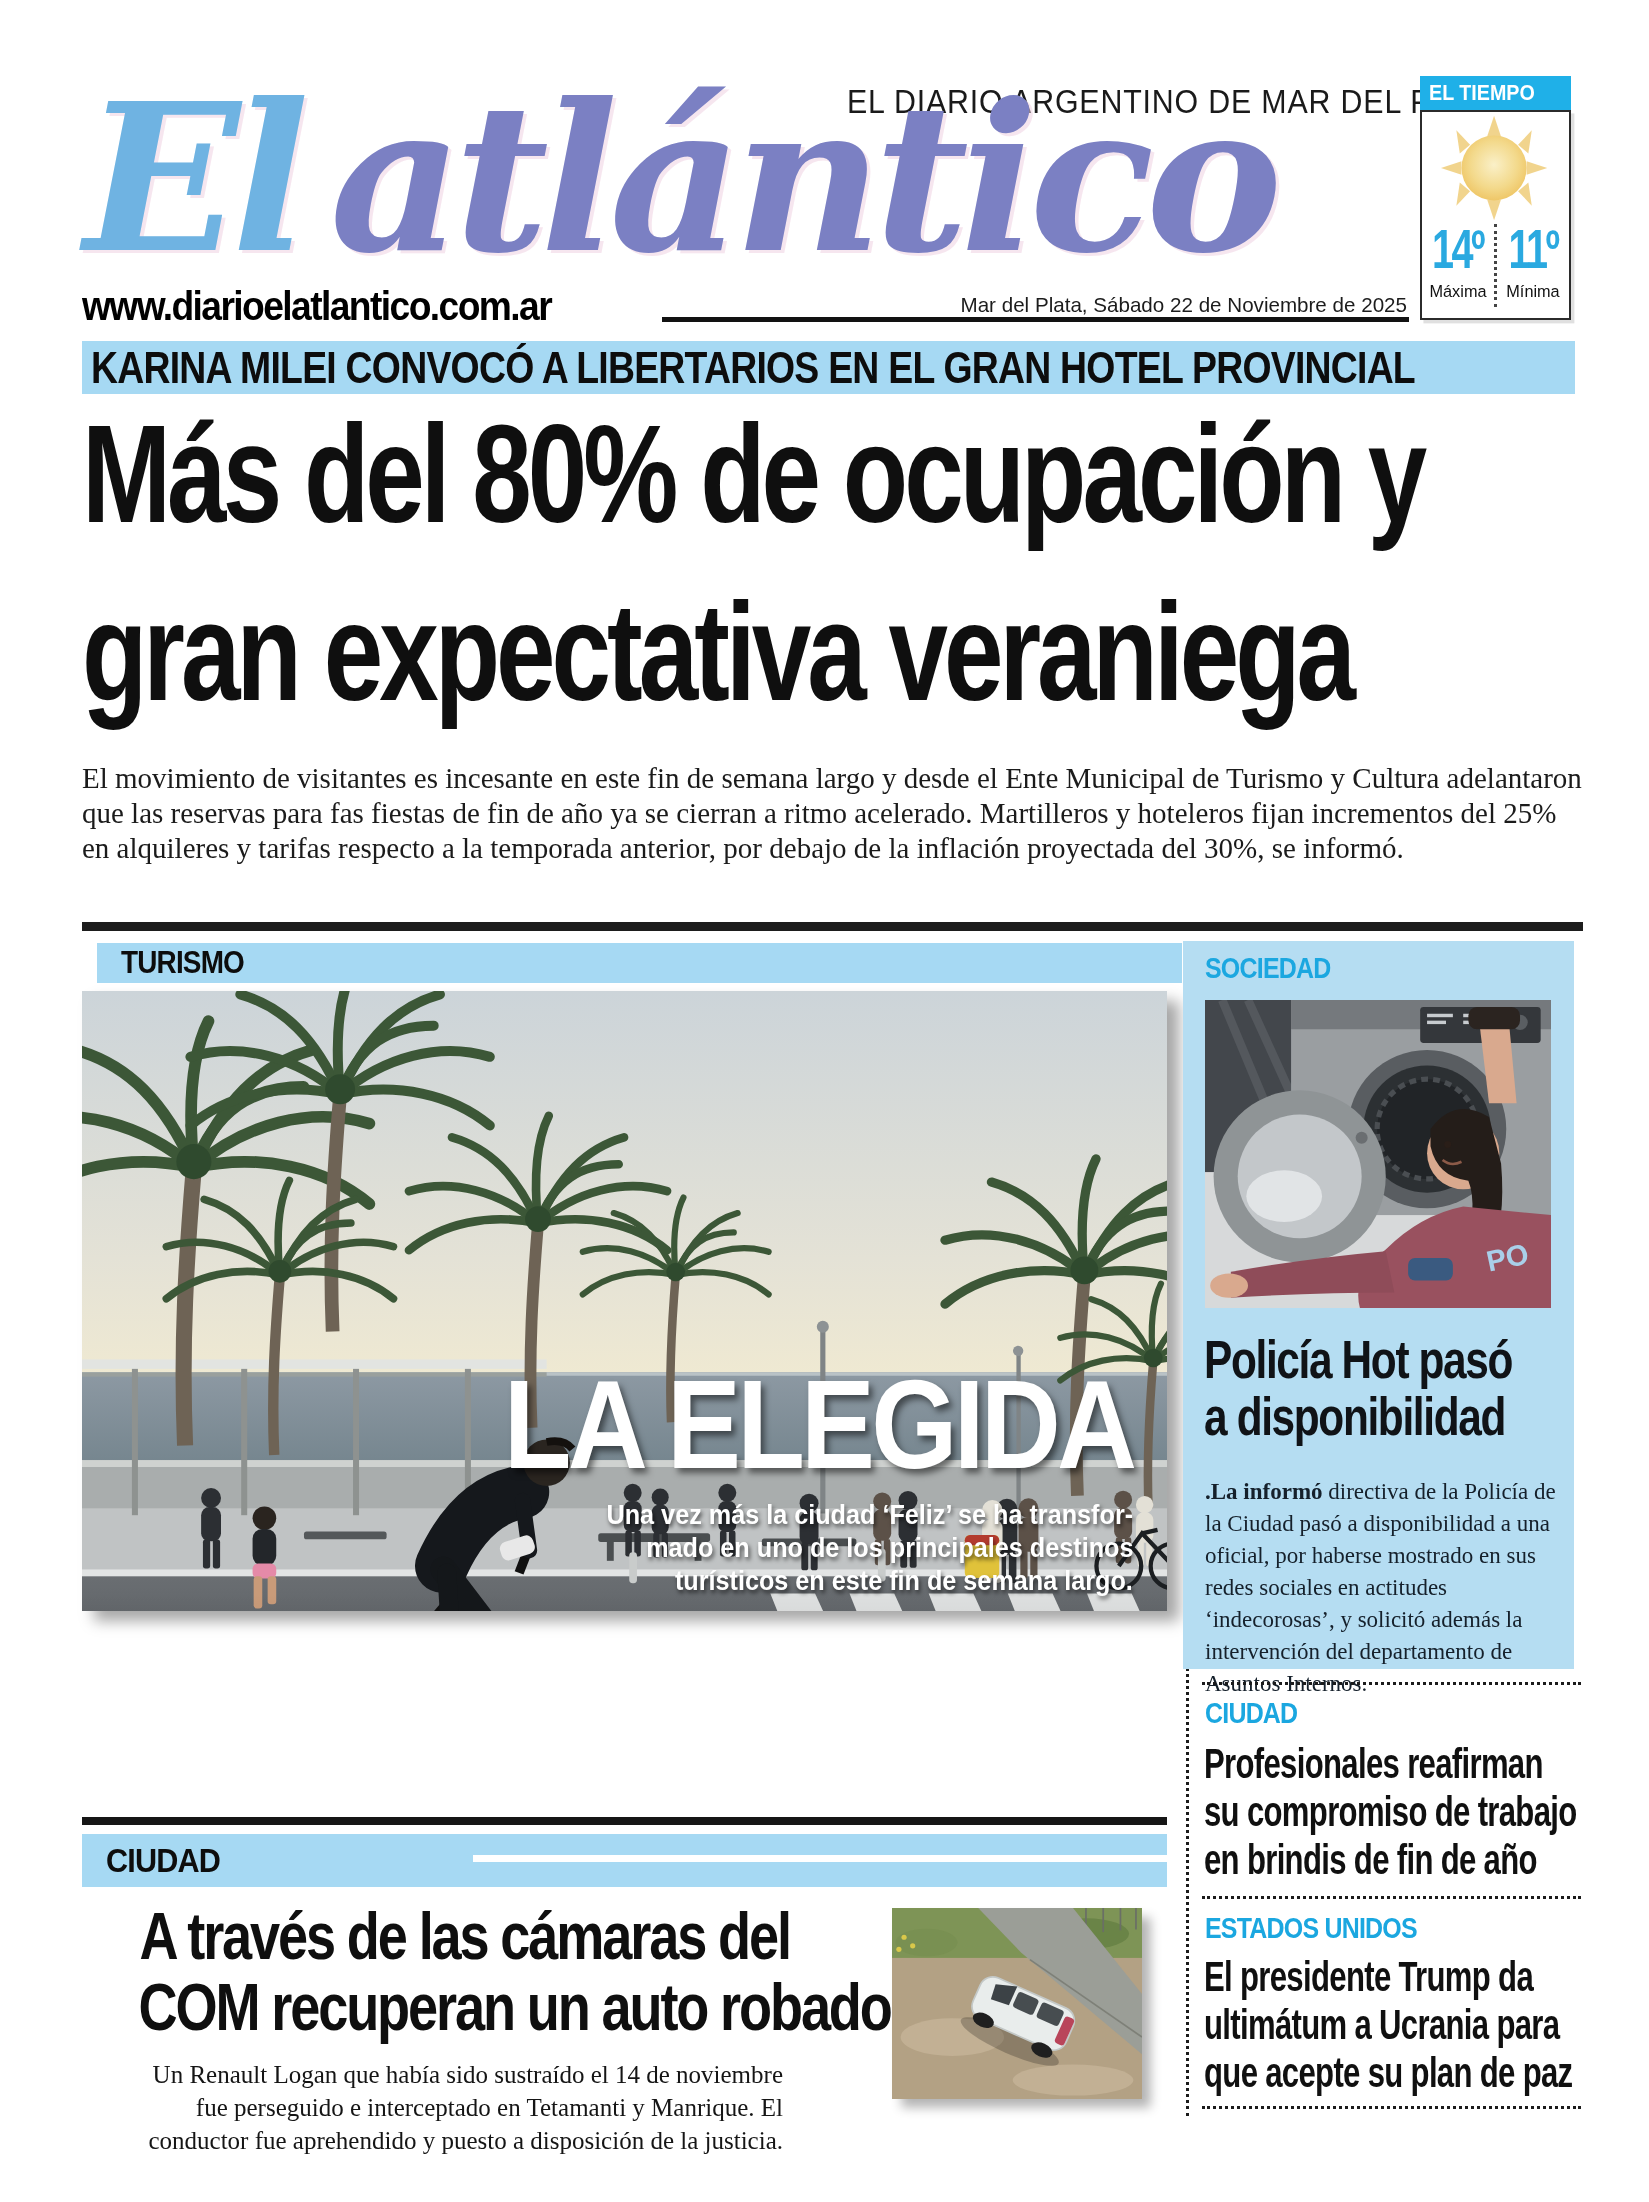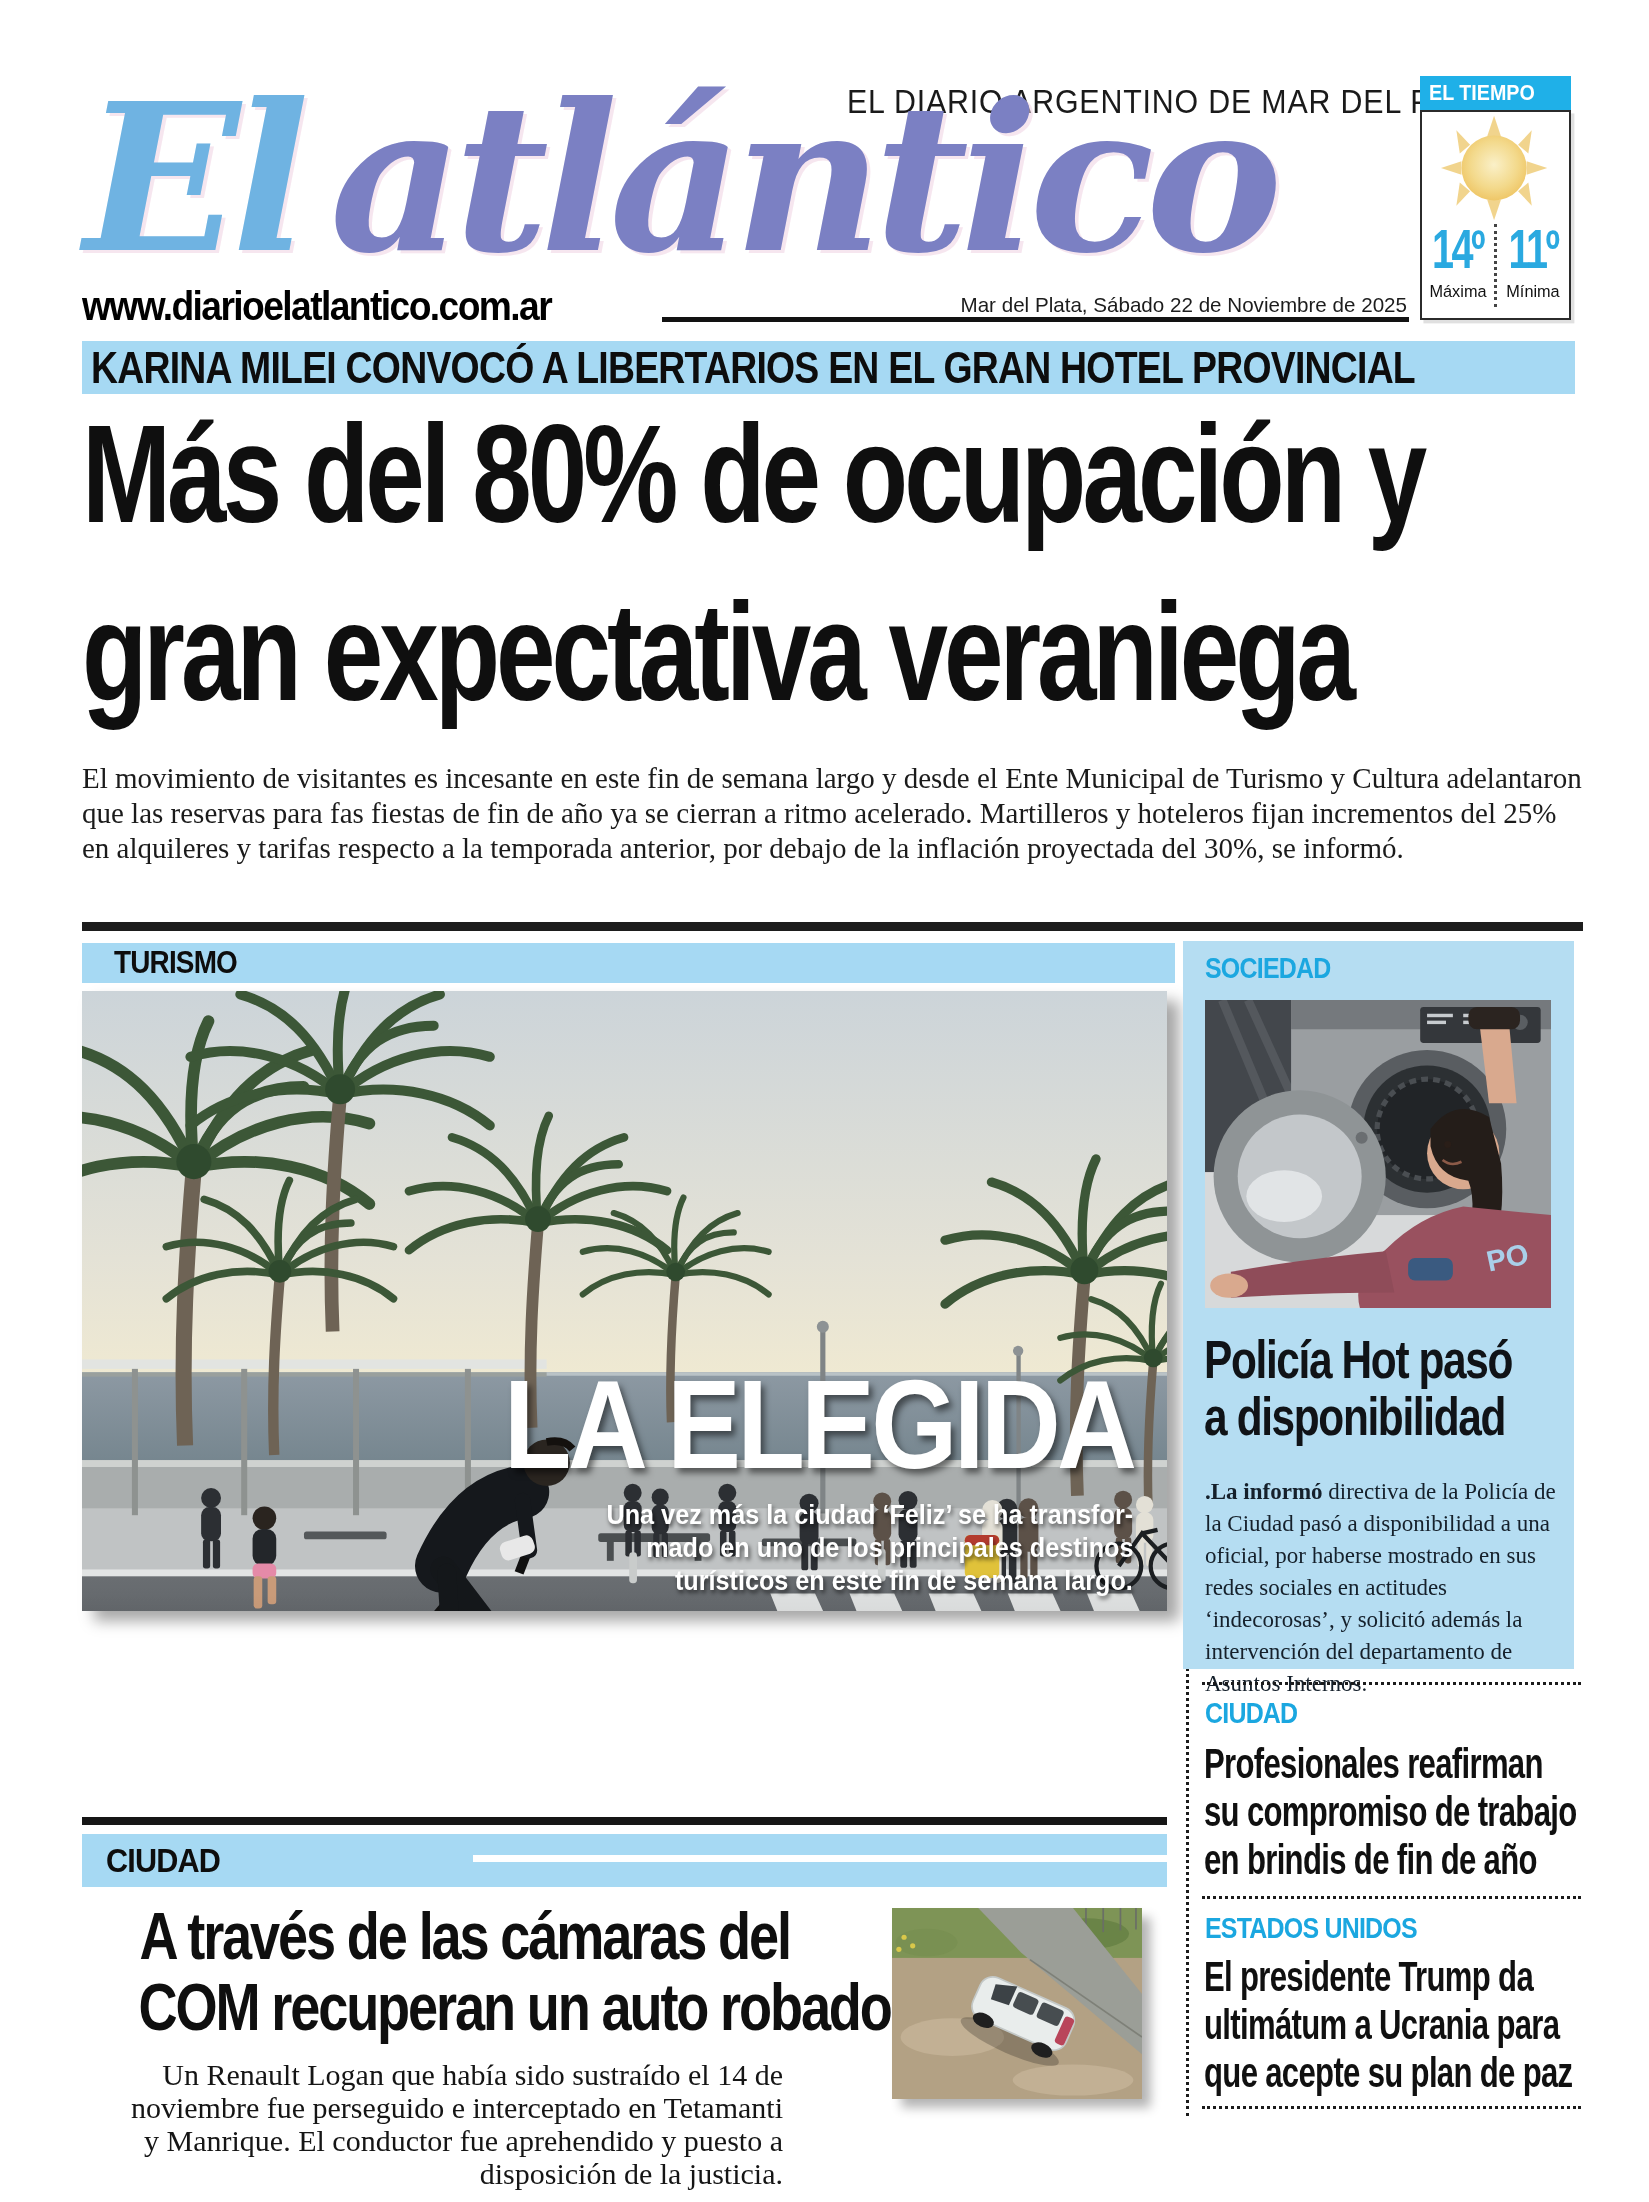--- a/index.html
+++ b/index.html
@@ -66,21 +66,21 @@
   .photo-cap div{white-space:nowrap;}
   .photo-cap .cxr{transform:scaleX(.9);}
   .photo-rule{top:1817px;left:82px;width:1085px;height:7.7px;background:#161616;}
   .ciudad-bar{top:1834px;left:82px;width:1085px;height:53px;}
   .ciudad-bar .cx{font-size:34px;line-height:53px;margin-left:24px;}
   .ciudad-stripe{position:absolute;left:391px;top:20.6px;right:0;height:7.7px;background:#fff;}
   .hl-left{left:56px;width:817px;text-align:center;font-weight:bold;font-size:66px;
            line-height:66px;letter-spacing:-2.6px;color:#0f0f0f;}
   .hl-left .cx{transform-origin:50% 50%;transform:scaleX(.82);}
   .left-body{top:2058px;left:129px;width:654px;text-align:right;
-             font-family:"Liberation Serif",serif;font-size:30px;line-height:33px;color:#151515;}
+             font-family:"Liberation Serif",serif;font-size:25px;line-height:33px;color:#151515;}
   .car-photo{top:1908px;left:892px;width:250px;height:191px;overflow:hidden;
              box-shadow:8.6px 8.6px 10.3px rgba(0,0,0,.3);}
 
   
   .vdiv{top:941px;left:1186px;width:0;height:1175px;border-left:3.4px dotted #1b1b1b;}
   .hdot{width:379px;border-top:3.4px dotted #1b1b1b;height:0;}
 
   
   .right-panel{top:941px;left:1183px;width:391px;height:728px;background:#b5ddf2;}
   .soc-photo{top:1000px;left:1205px;width:346px;height:308px;overflow:hidden;}
@@ -146,21 +146,21 @@
   </div>
 
   <div class="abs kicker"><span class="cx">KARINA MILEI CONVOCÓ A LIBERTARIOS EN EL GRAN HOTEL PROVINCIAL</span></div>
 
   <div class="abs hl-main" style="top:404px;left:82px;"><span class="cx">Más del 80% de ocupación y</span></div>
   <div class="abs hl-main" style="top:582px;left:82px;"><span class="cx">gran expectativa veraniega</span></div>
 
   <div class="abs lead"><span>El movimiento de visitantes es incesante en este fin de semana largo y desde el Ente Municipal de Turismo y Cultura adelantaron que las reservas para fas fiestas de fin de año ya se cierran a ritmo acelerado. Martilleros y hoteleros fijan incrementos del 25% en alquileres y tarifas respecto a la temporada anterior, por debajo de la inflación proyectada del 30%, se informó.</span></div>
   <div class="abs thick-rule"></div>
 
-  <div class="abs sec-bar" style="top:943px;left:82px;width:1085px;height:40px;line-height:40px;padding-left:8px;">
+  <div class="abs sec-bar" style="top:943px;left:97px;width:1085px;height:40px;line-height:40px;padding-left:0;">
     <span class="cx" style="margin-left:24px;">TURISMO</span>
   </div>
 
   <div class="abs main-photo">
     <svg width="1085" height="816" viewBox="0 0 1261 948" preserveAspectRatio="none">
       <defs>
         <linearGradient id="sky" x1="0" y1="0" x2="0" y2="1">
           <stop offset="0%" stop-color="#ccd4d9"></stop>
             <stop offset="70%" stop-color="#e4e2d6"></stop>
             <stop offset="100%" stop-color="#efe9d2"></stop>

